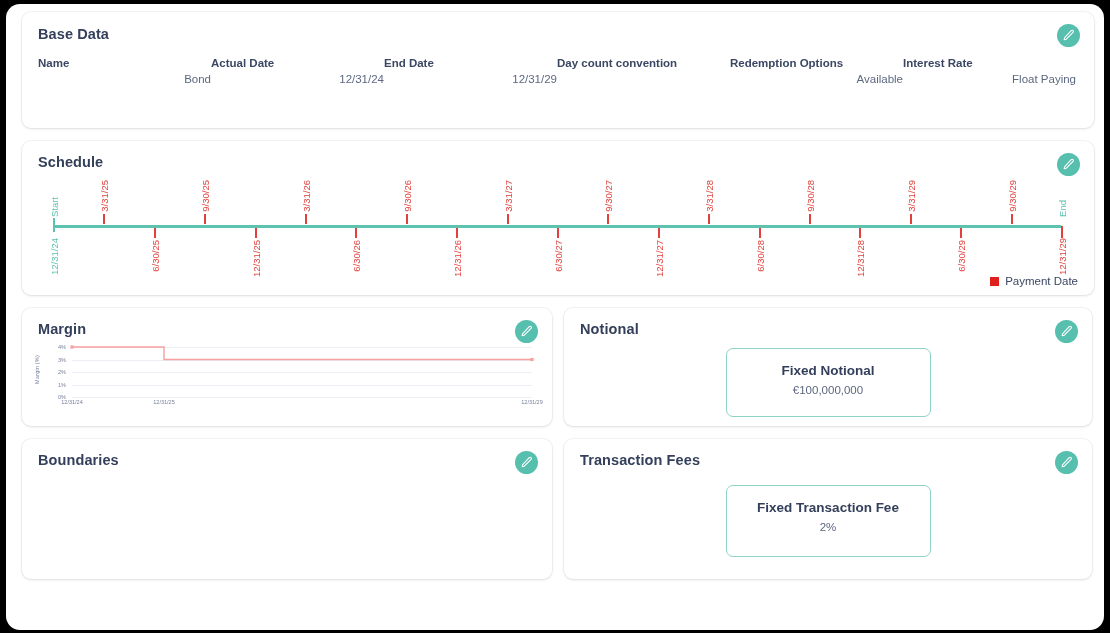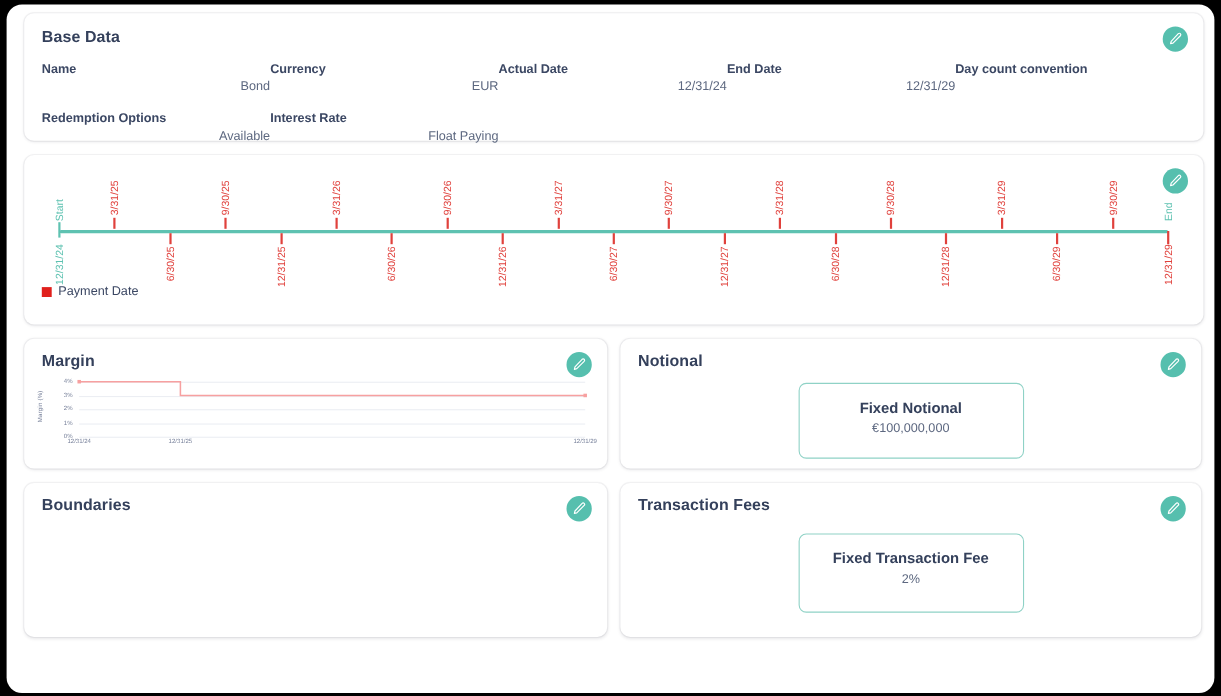--- a/index.html
+++ b/index.html
@@ -46,21 +46,21 @@
     cursor: pointer;
     border: none;
   }
   .edit-btn svg { display: block; }
 
   
   #base-data-card { height: 116px; padding: 14px 18px 0 16px; }
   .fields-grid {
     margin-top: 13px;
     display: grid;
-    grid-template-columns: repeat(5, 1fr);
+    grid-template-columns: repeat(6, 1fr);
     row-gap: 12px;
   }
   .field-label {
     font-size: 11.5px; font-weight: bold; color: #3b4763;
     line-height: 16px; white-space: nowrap;
   }
   .field-value {
     font-size: 11.5px; color: #5d6880;
     line-height: 17px; white-space: nowrap; text-align: right;
   }
@@ -95,21 +95,21 @@
     position: absolute; left: -5px; bottom: 57px;
     font-size: 9.5px; color: #5ec2b1; white-space: nowrap;
     writing-mode: vertical-rl; transform: rotate(180deg);
   }
   .endpoint-bottom {
     position: absolute; left: -5px; top: 60px;
     font-size: 9.5px; white-space: nowrap;
     writing-mode: vertical-rl; transform: rotate(180deg);
   }
   .legend {
-    display: flex; align-items: center; justify-content: flex-start;
+    display: flex; align-items: center; justify-content: flex-end;
     gap: 6px; margin-top: 1px;
   }
   .legend-swatch { width: 9px; height: 9px; background: #e0201c; }
   .legend-text { font-size: 11.5px; color: #3b4763; }
 
   
   .row2 { display: flex; gap: 12px; }
   .row2 > .card { flex: 0 0 auto; margin-bottom: 13px; }
   #margin-card, #boundaries-card { width: 530px; }
   #notional-card, #fees-card { width: 528px; }
@@ -169,24 +169,20 @@
       <svg width="13" height="13" viewBox="0 0 24 24" fill="none" stroke="#ffffff" stroke-width="2" stroke-linecap="round" stroke-linejoin="round">
         <path d="M17 3a2.4 2.4 0 0 1 3.4 3.4L8 18.8l-4 1 1-4z"></path>
       </svg>
     </button>
     <div class="fields-grid">
       <div>
         <div class="field-label">Name</div>
         <div class="field-value">Bond</div>
       </div>
       <div>
-        <div class="field-label">Currency</div>
-        <div class="field-value">EUR</div>
-      </div>
-      <div>
         <div class="field-label">Actual Date</div>
         <div class="field-value">12/31/24</div>
       </div>
       <div>
         <div class="field-label">End Date</div>
         <div class="field-value">12/31/29</div>
       </div>
       <div>
         <div class="field-label">Day count convention</div>
       </div>
@@ -196,20 +192,21 @@
       </div>
       <div>
         <div class="field-label">Interest Rate</div>
         <div class="field-value">Float Paying</div>
       </div>
       <div></div>
     </div>
   </section>
 
   <section class="card" id="schedule-card">
+    <div class="card-title">Schedule</div>
     <button class="edit-btn" style="right:14px; top:12px;">
       <svg width="13" height="13" viewBox="0 0 24 24" fill="none" stroke="#ffffff" stroke-width="2" stroke-linecap="round" stroke-linejoin="round">
         <path d="M17 3a2.4 2.4 0 0 1 3.4 3.4L8 18.8l-4 1 1-4z"></path>
       </svg>
     </button>
     <div class="timeline-wrap">
       <div class="axis-line"></div>
       <div id="ticks-host">
             <div class="tick below endpoint" style="left: calc(0% + 16px);">
               <div class="stem"></div>

